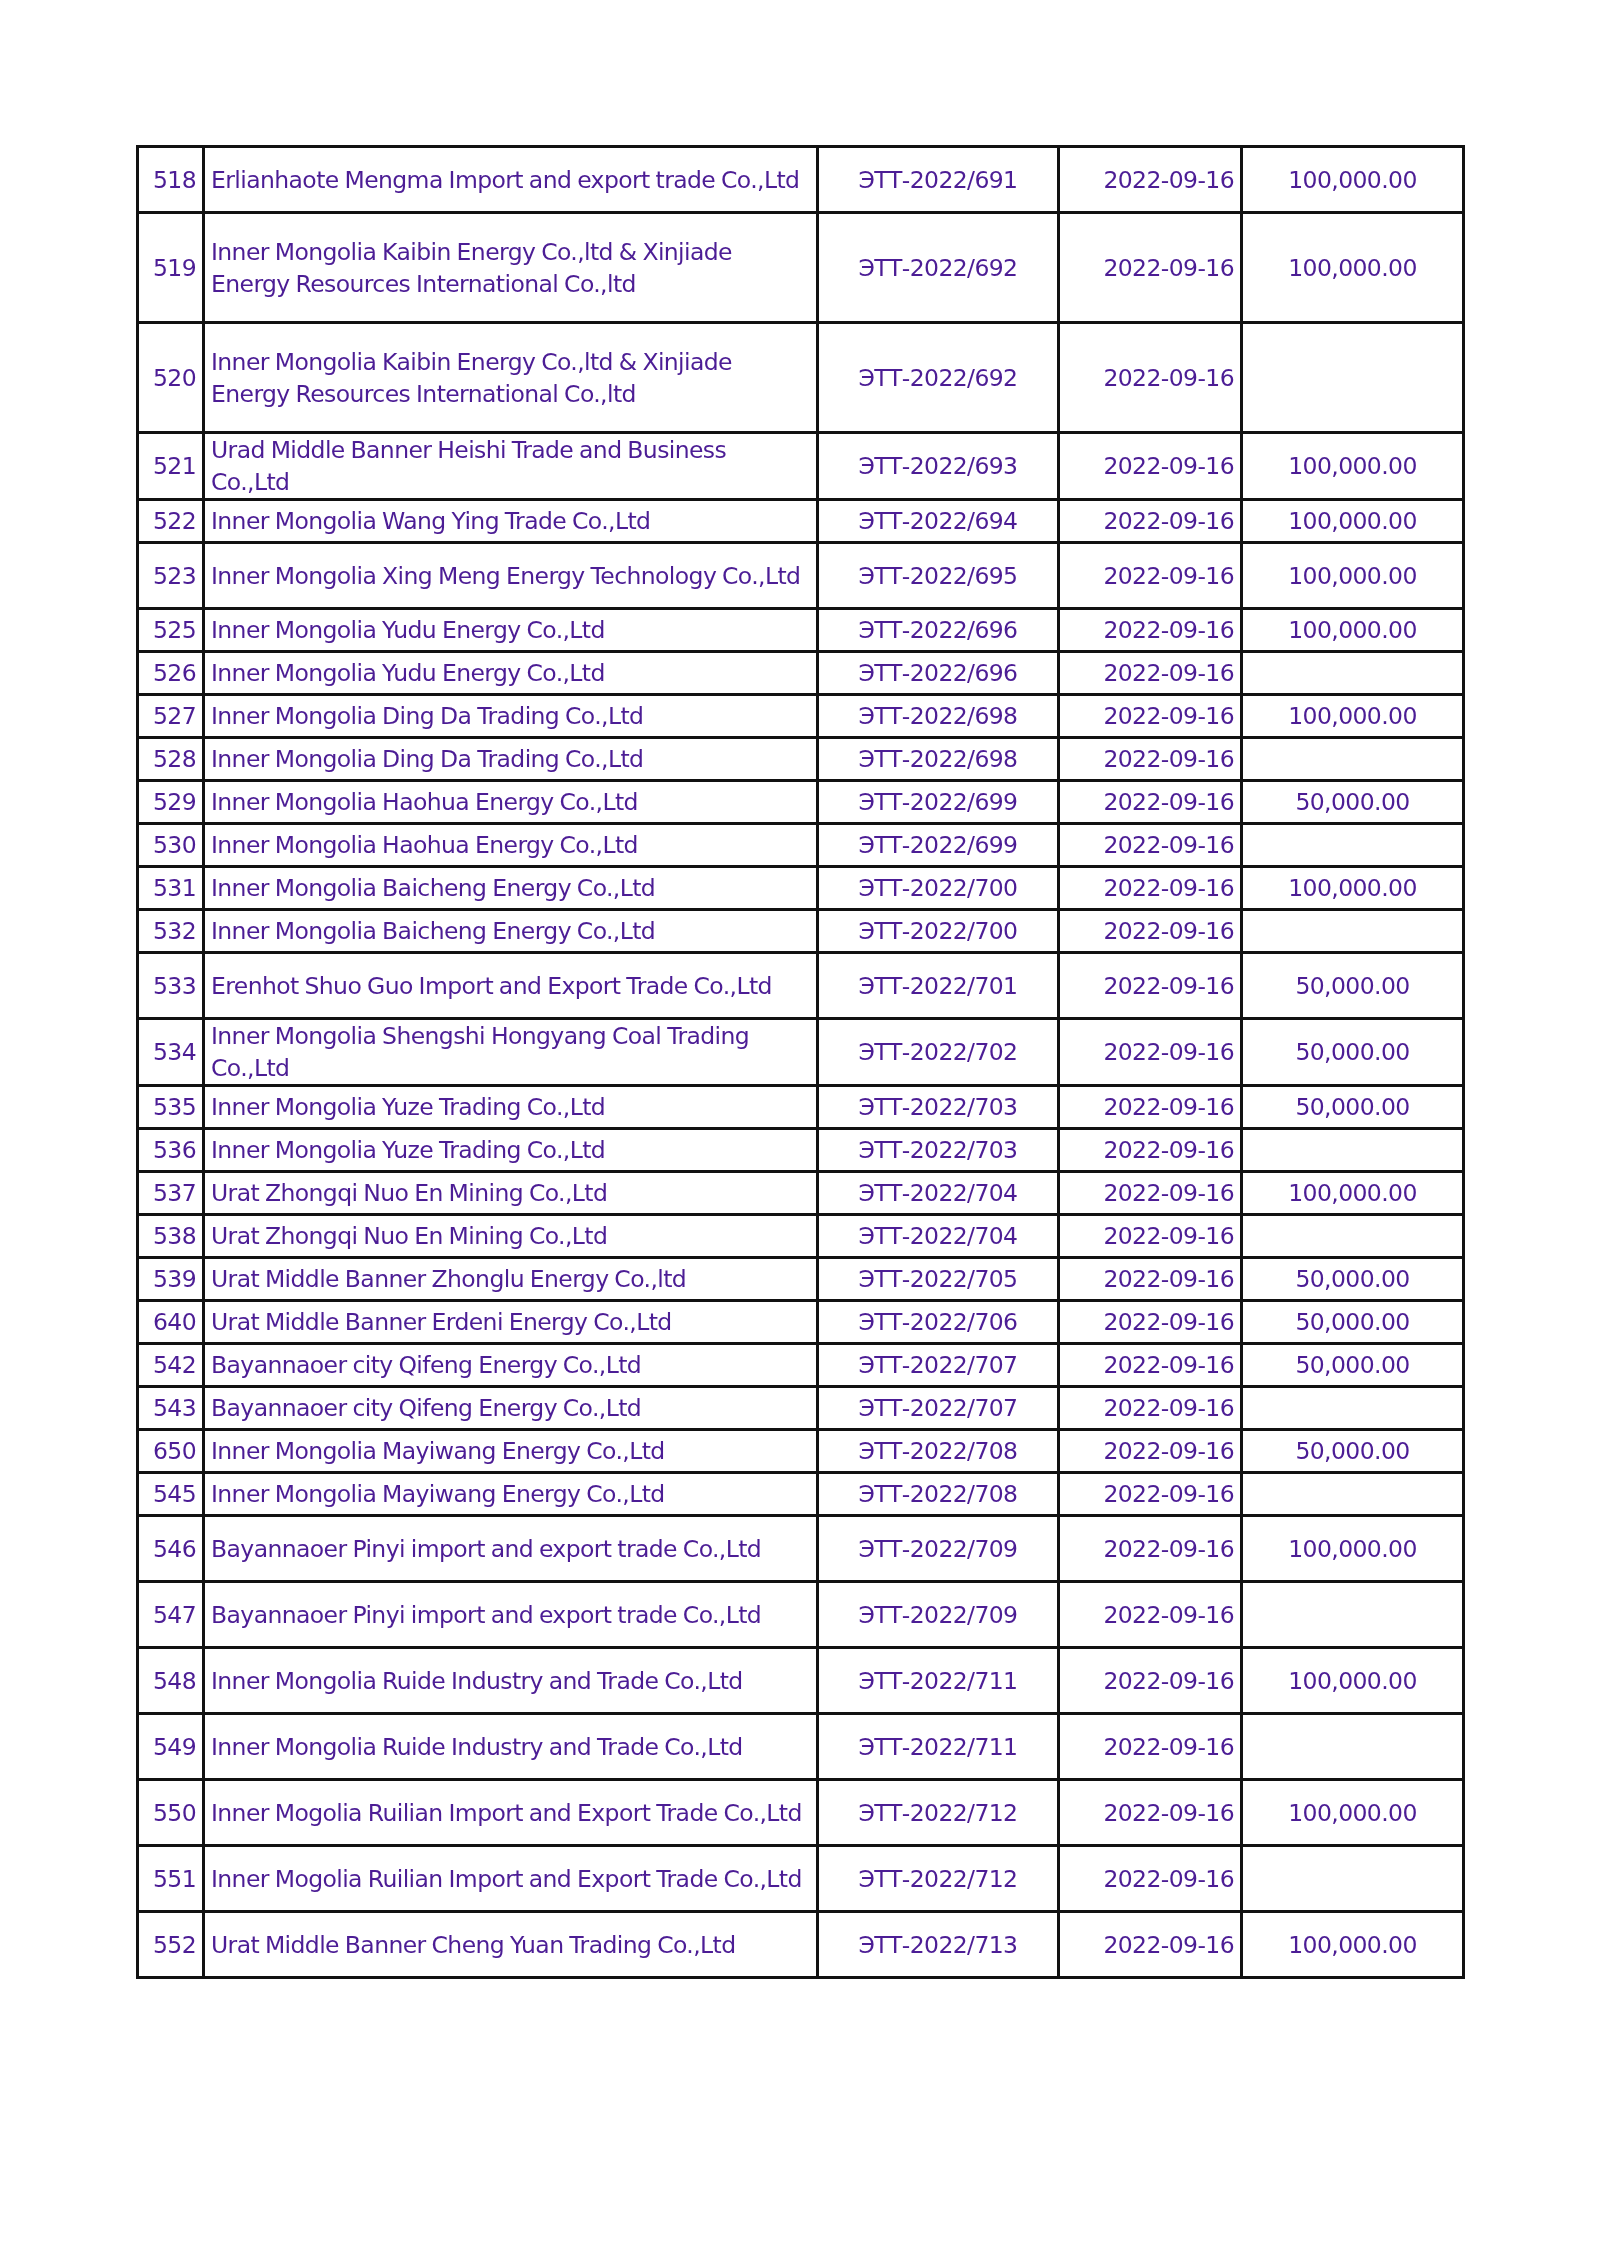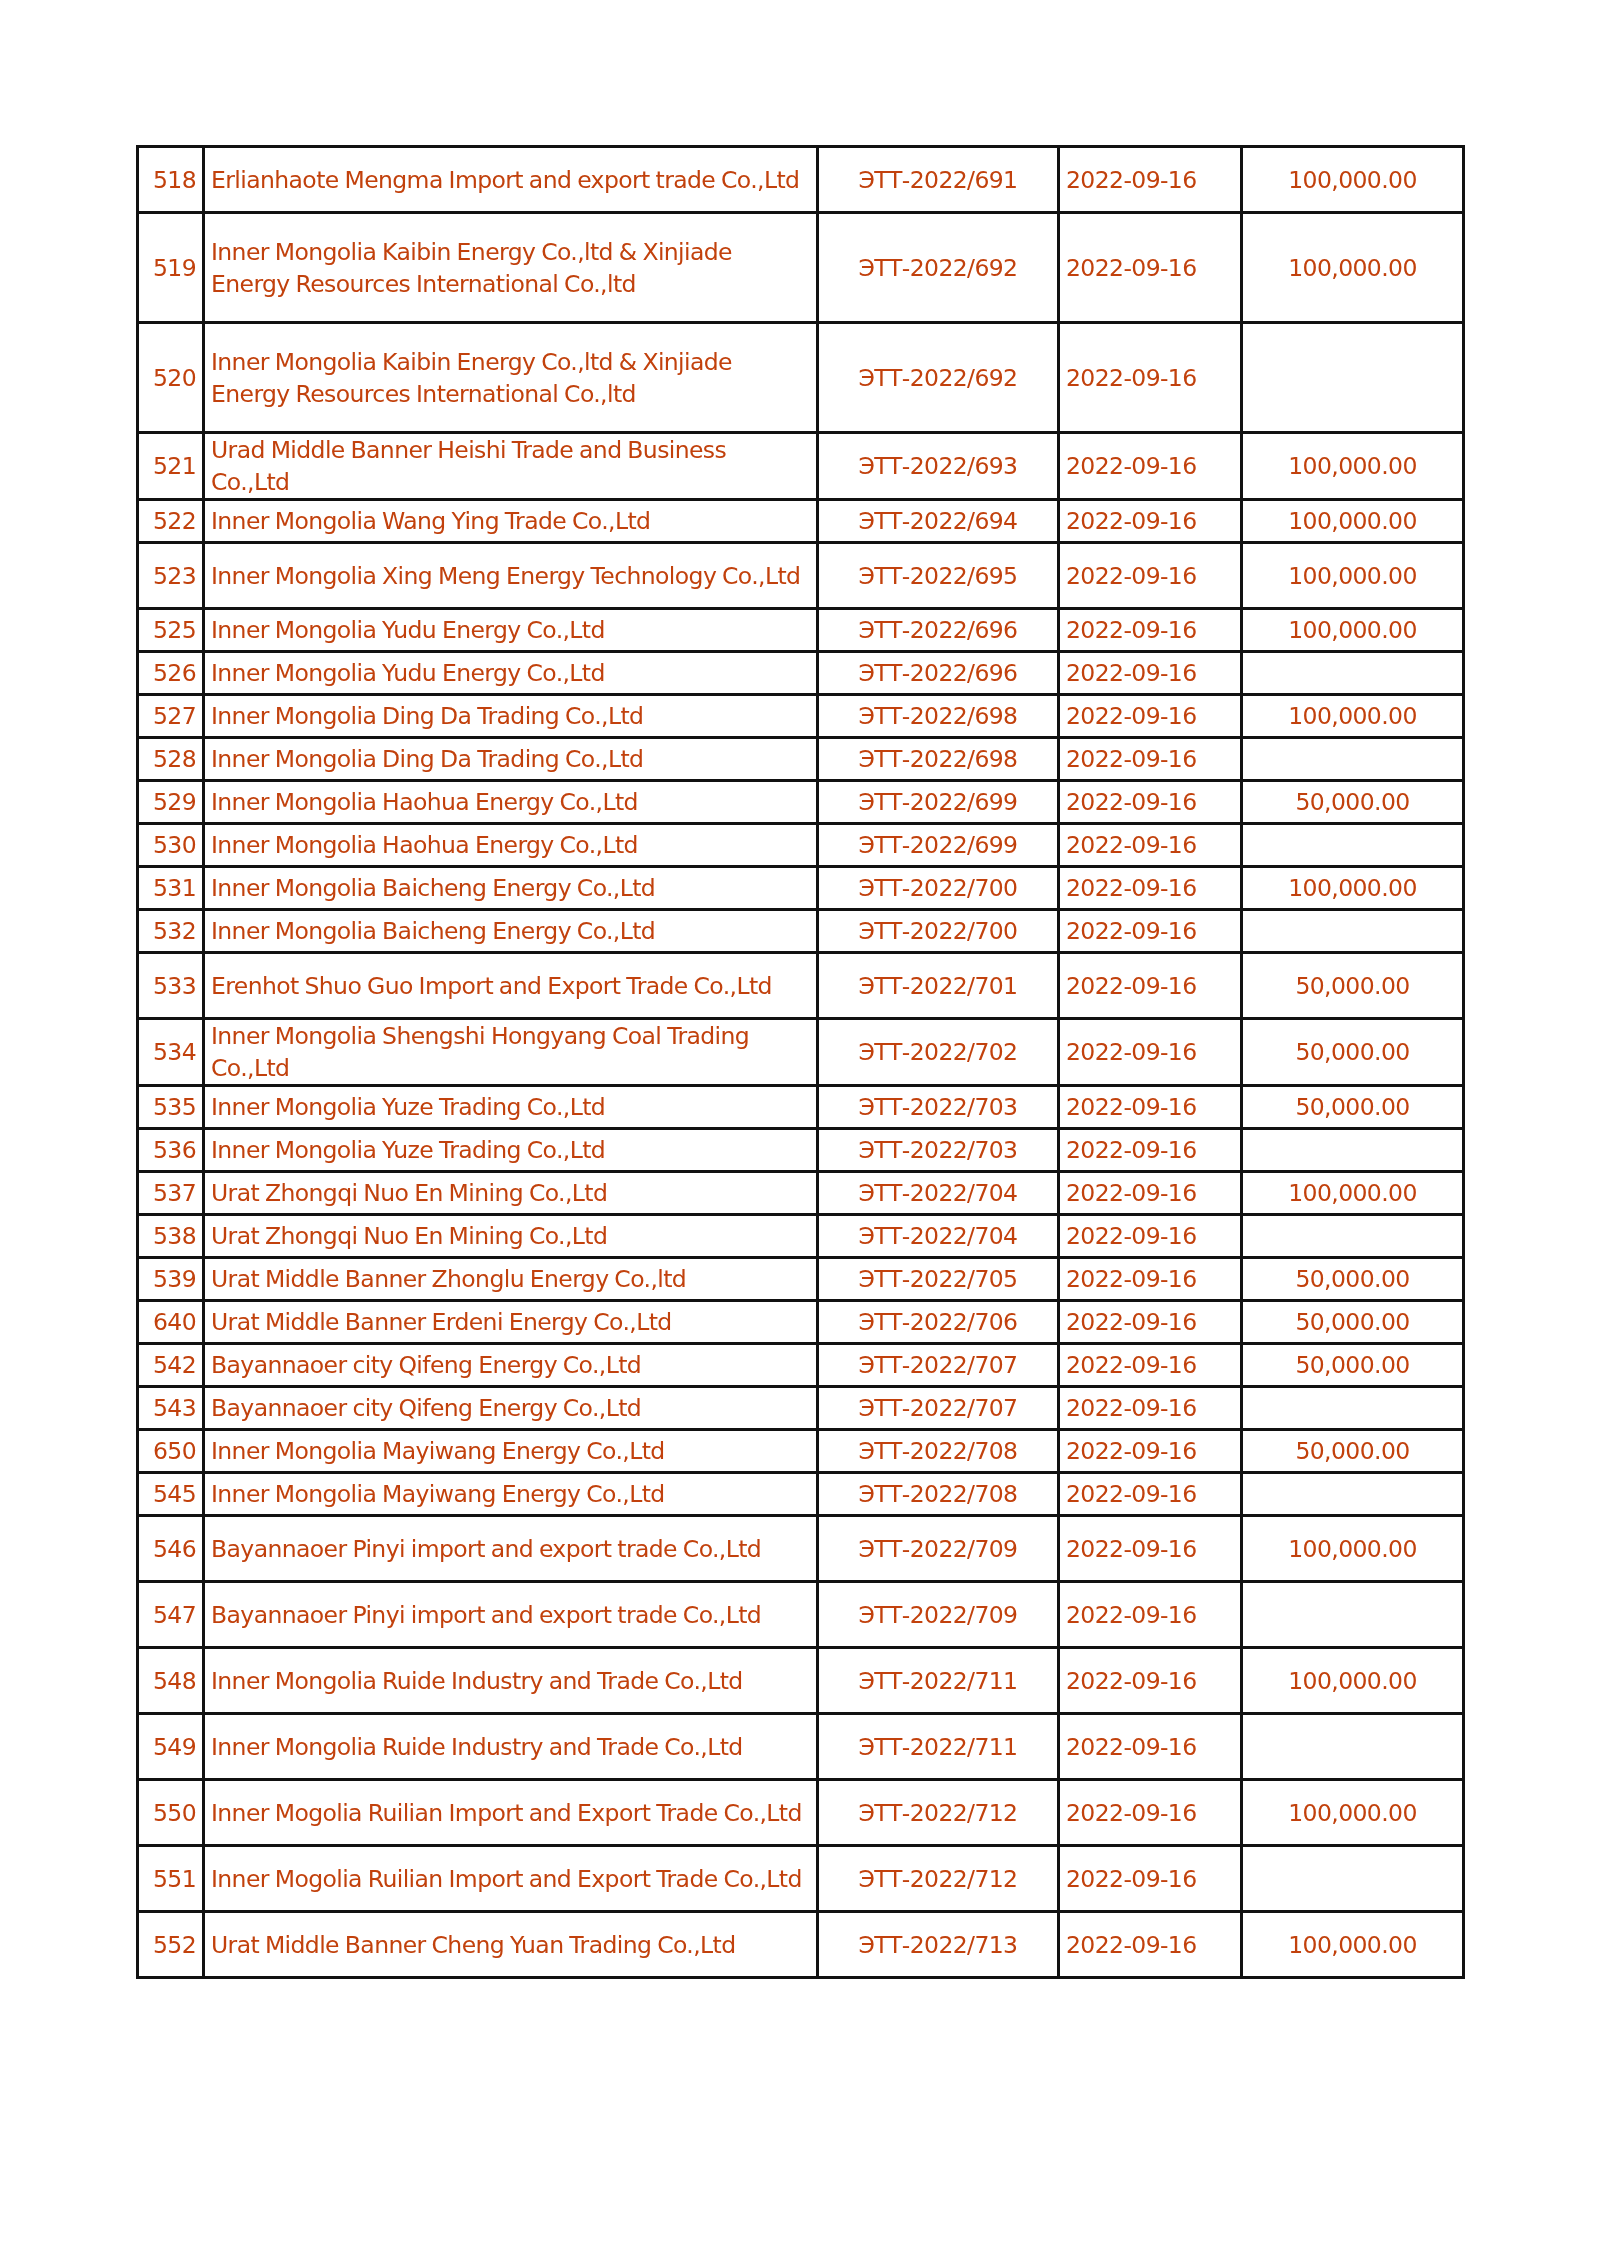--- a/index.html
+++ b/index.html
@@ -1,36 +1,36 @@
 <!DOCTYPE html>
 <html><head>
 <meta charset="utf-8">
 <style>
   html, body { margin: 0; padding: 0; background: #ffffff; }
   body { width: 1600px; height: 2263px; position: relative; overflow: hidden; }
   .page { position: absolute; left: 0; top: 0; width: 1600px; height: 2263px; background: #fff; }
   table.ledger {
     position: absolute; left: 136px; top: 145px; width: 1326px;
     border-collapse: collapse; table-layout: fixed;
-    font-family: "DejaVu Sans", sans-serif; font-size: 23.5px; color: #c2410c;
+    font-family: "DejaVu Sans", sans-serif; font-size: 23.5px; color: #4c1d95;
     letter-spacing: -0.6px; word-spacing: -1px;
   }
   table.ledger td {
     border: 3px solid #111; padding: 0 6px; vertical-align: middle; line-height: 32px;
     overflow: hidden;
   }
   col.c-no { width: 66px; }
   col.c-name { width: 614px; }
   col.c-contract { width: 241px; }
   col.c-date { width: 183px; }
   col.c-amount { width: 222px; }
   td.no { text-align: right; padding-right: 3px; padding-left: 0; }
   td.name { text-align: left; padding-left: 6px; white-space: normal; }
   td.contract { text-align: center; }
-  td.date { text-align: left; }
+  td.date { text-align: right; }
   td.amount { text-align: center; padding-right: 12px; }
   tr.h1 { height: 43px; }
   tr.h2 { height: 66px; }
   tr.h3 { height: 110px; }
 </style>
 </head>
 <body>
 
 <div class="page">
   <table class="ledger">

